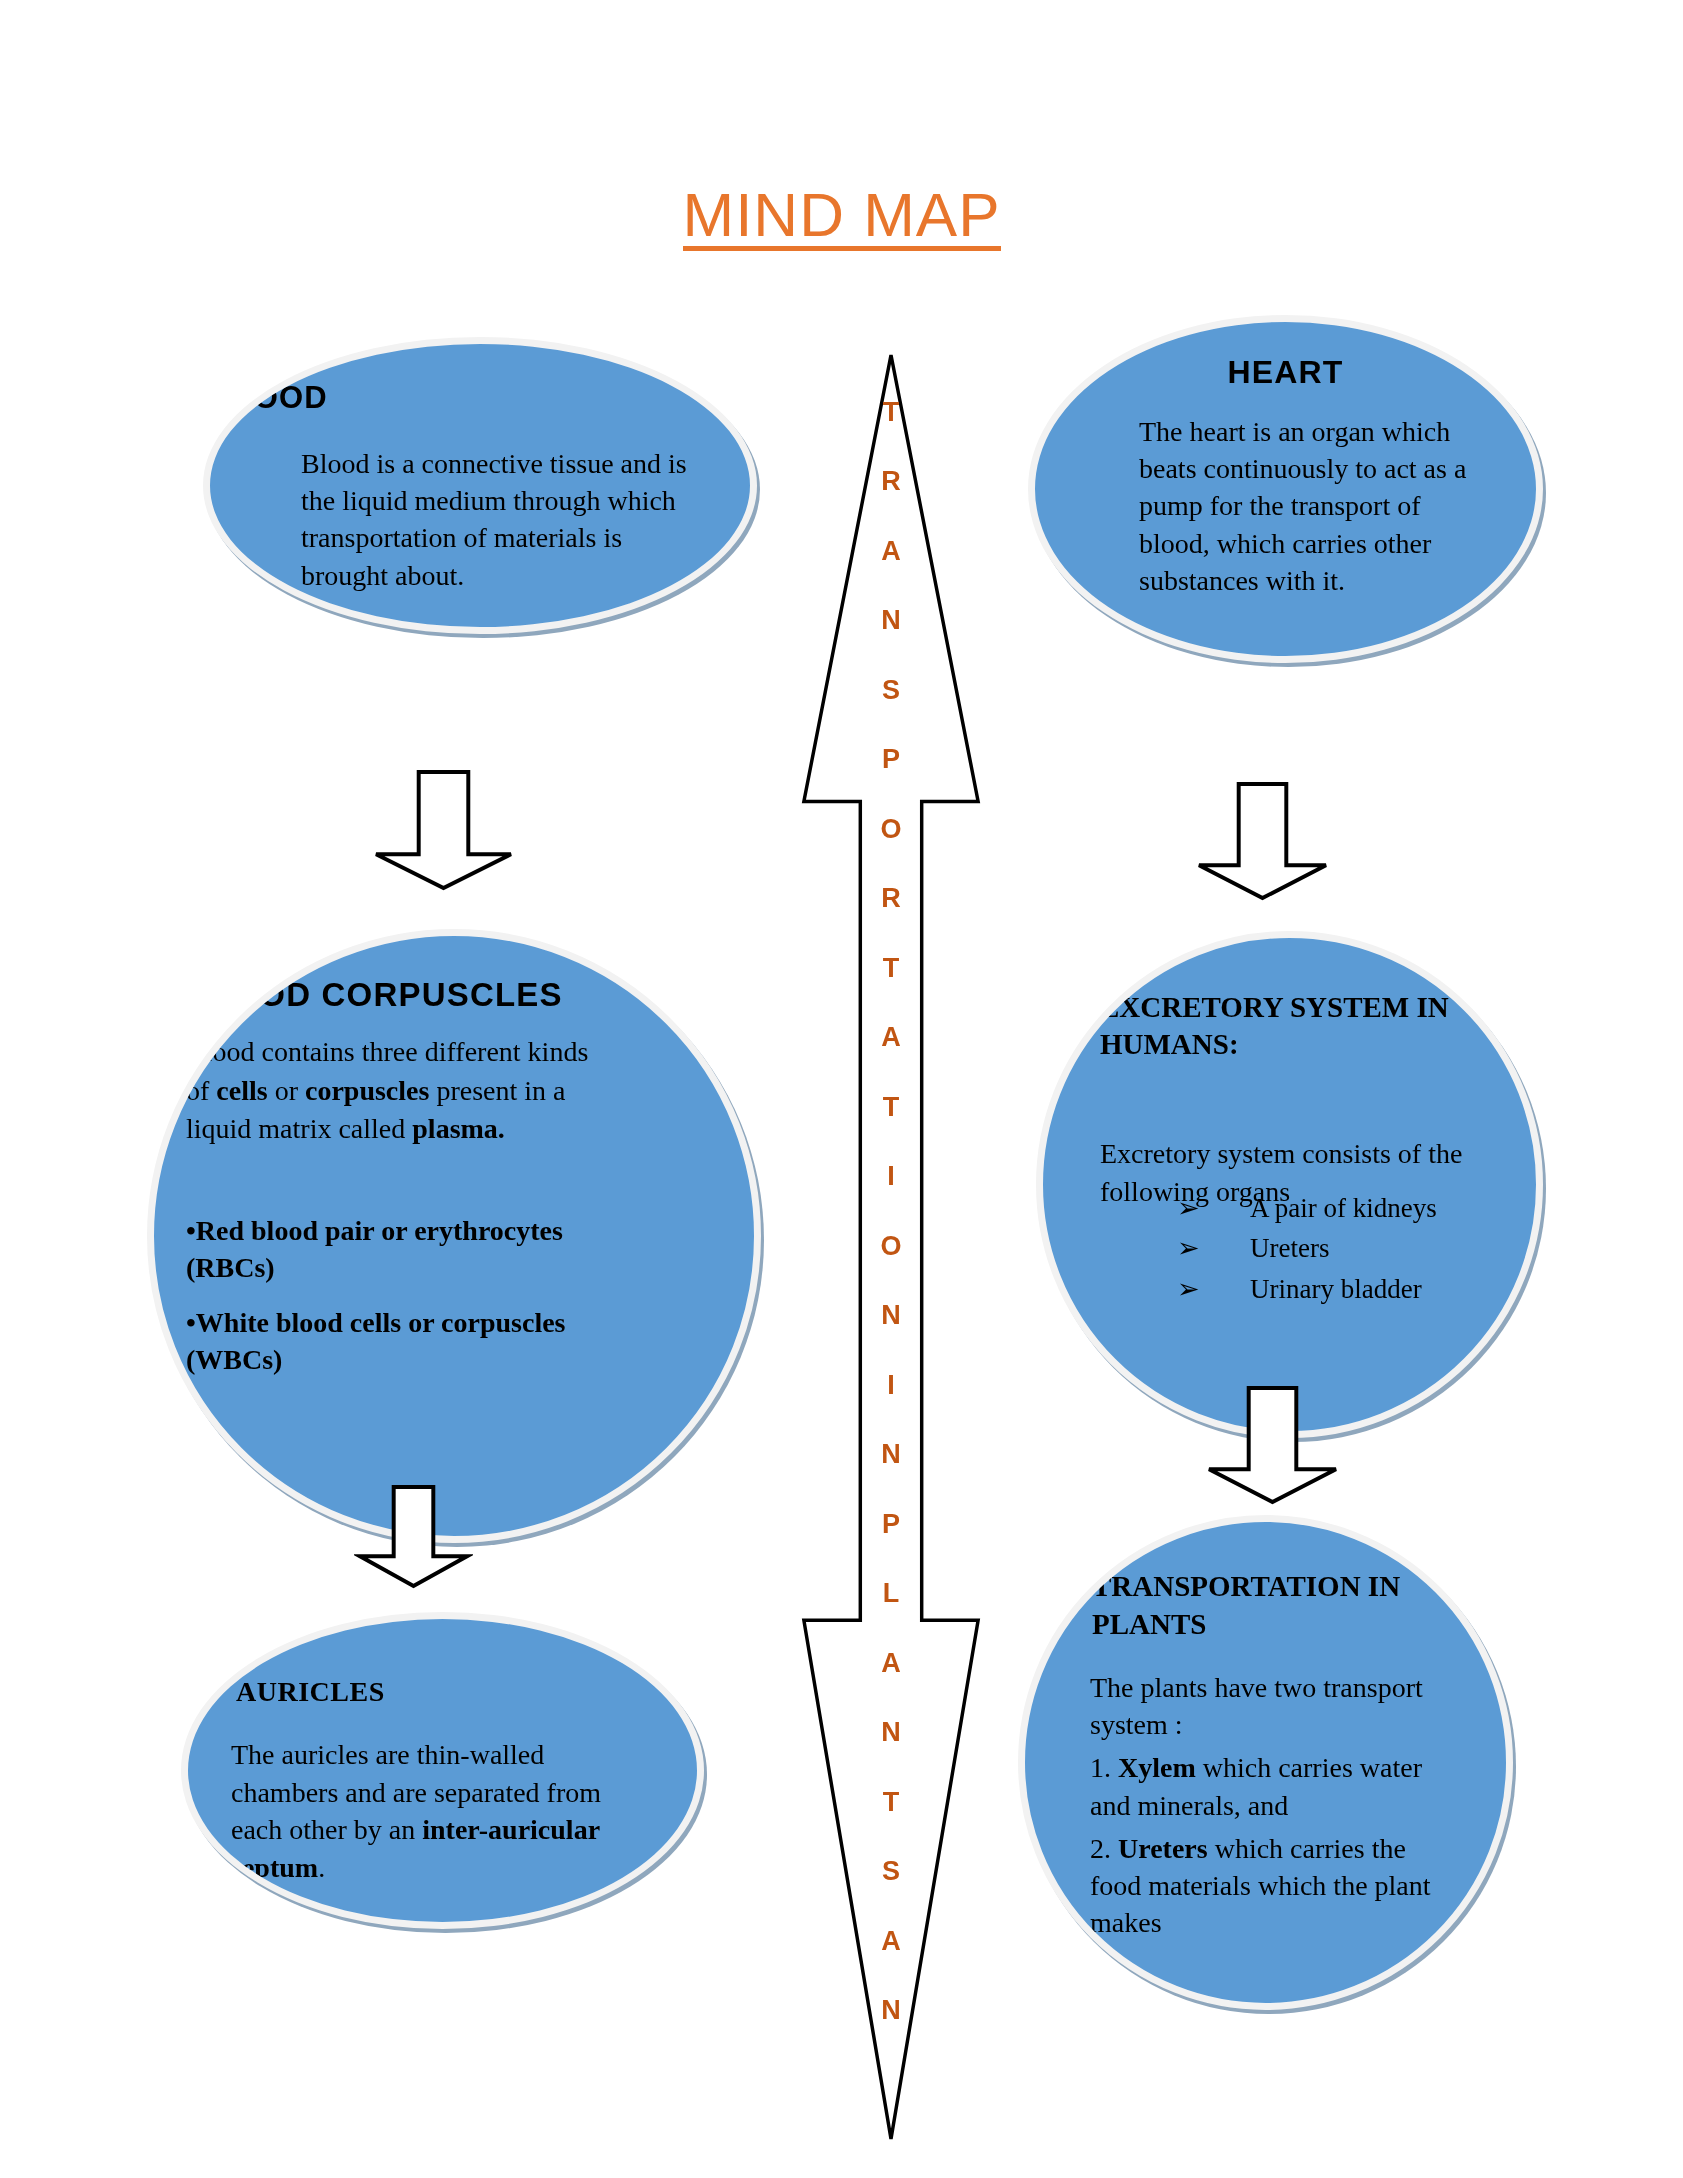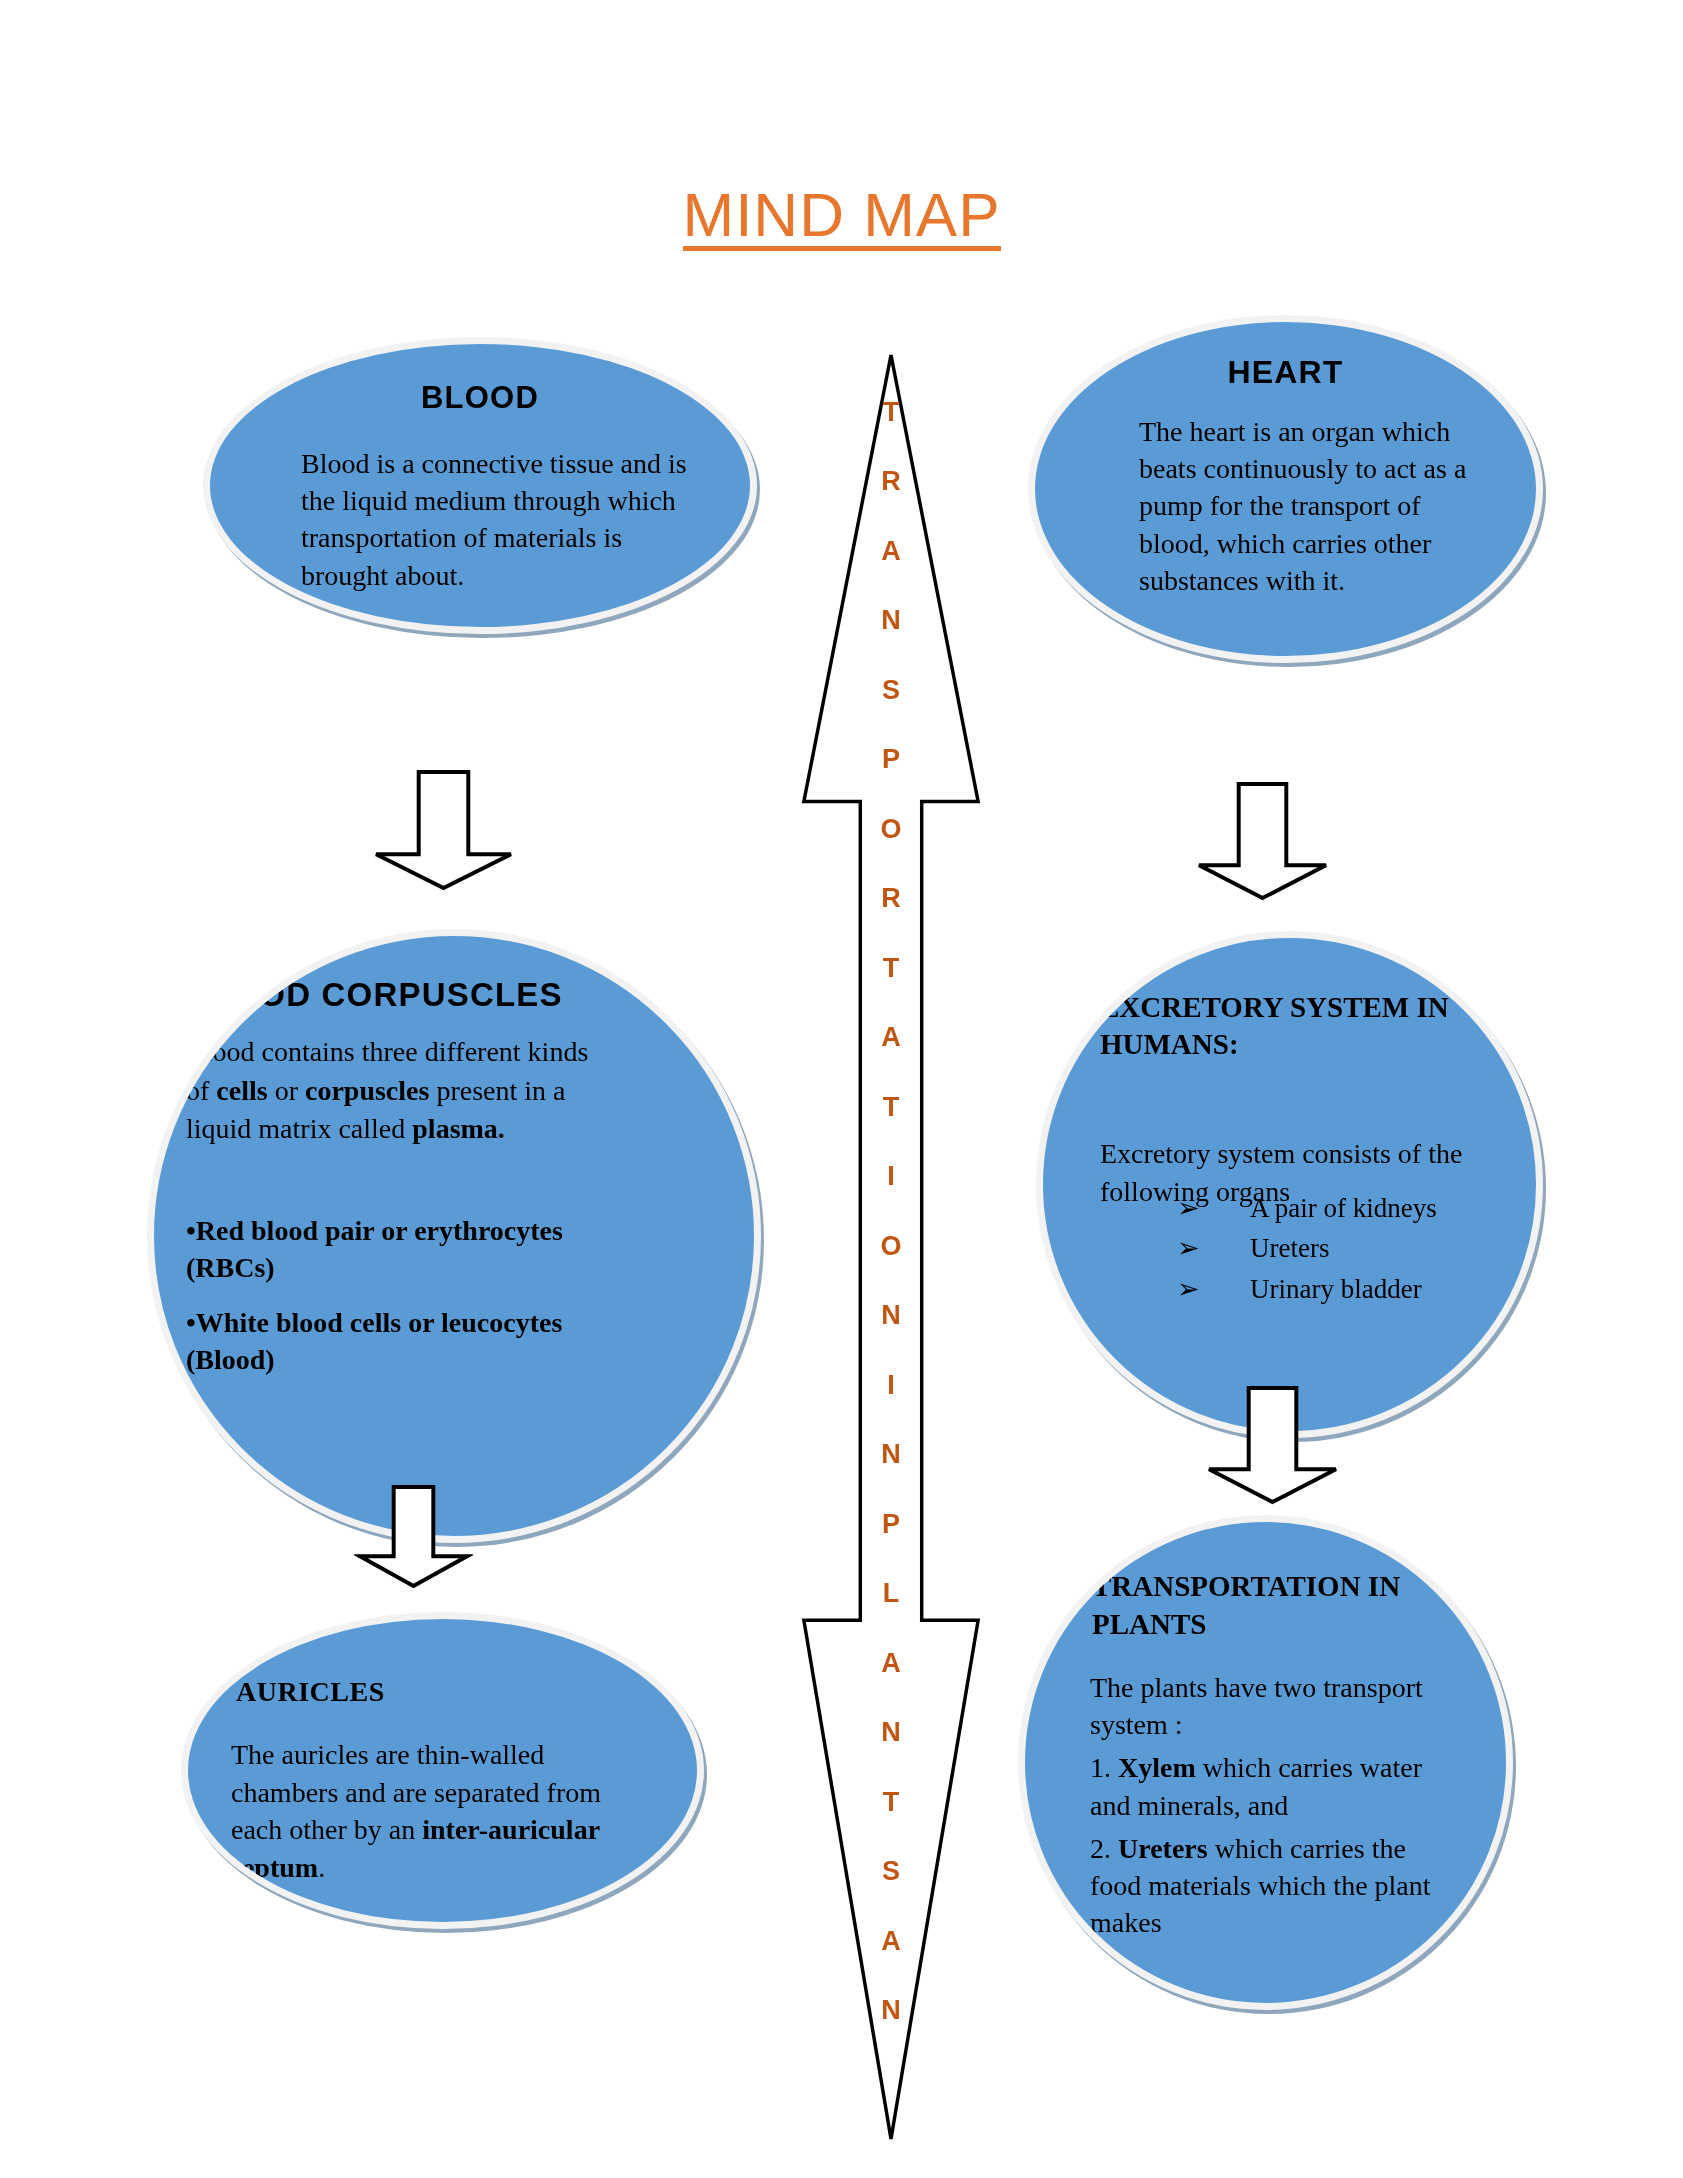--- a/index.html
+++ b/index.html
@@ -56,21 +56,21 @@
   .bodytext b { font-weight: bold; }
 
   
   #n-blood {
     left: 203px; top: 337px;
     width: 554px; height: 297px;
     border-radius: 50%;
   }
   #n-blood .ttl {
     position: absolute; top: 36px; left: 0; width: 100%;
-    text-align: center; font-size: 31px; letter-spacing: 1.2px;
+    font-size: 31px; letter-spacing: 1.2px;
   }
   #n-blood .txt {
     position: absolute; top: 101px; left: 91px; width: 396px;
     font-size: 28px; line-height: 1.33;
   }
 
   
   #n-heart {
     left: 1028px; top: 315px;
     width: 515px; height: 348px;
@@ -198,21 +198,21 @@
 <div class="node" id="n-heart">
   <div class="ttl hd-sans">HEART</div>
   <div class="txt bodytext">The heart is an organ which beats continuously to act as a pump for the transport of blood, which carries other substances with it.</div>
 </div>
 
 <div class="node" id="n-corpuscles">
   <div class="ttl hd-sans">BLOOD CORPUSCLES</div>
   <div class="txt bodytext"><span>Blood contains three different kinds of </span><b>cells</b><span>  or </span><b>corpuscles</b><span> present in a liquid matrix called </span><b>plasma.</b></div>
   <div class="bullets bodytext">
     <p>•Red blood pair or erythrocytes (RBCs)</p>
-    <p>•White blood cells or leucocytes (Blood)</p>
+    <p>•White blood cells or corpuscles (WBCs)</p>
   </div>
 </div>
 
 <div class="node" id="n-excretory">
   <div class="ttl hd-serif"> EXCRETORY SYSTEM IN HUMANS:</div>
   <div class="txt bodytext">Excretory system consists of the following organs</div>
   <div class="olist bodytext">
     <div class="row">
         <span class="mk">➢</span>
         <span>A pair of kidneys</span>

